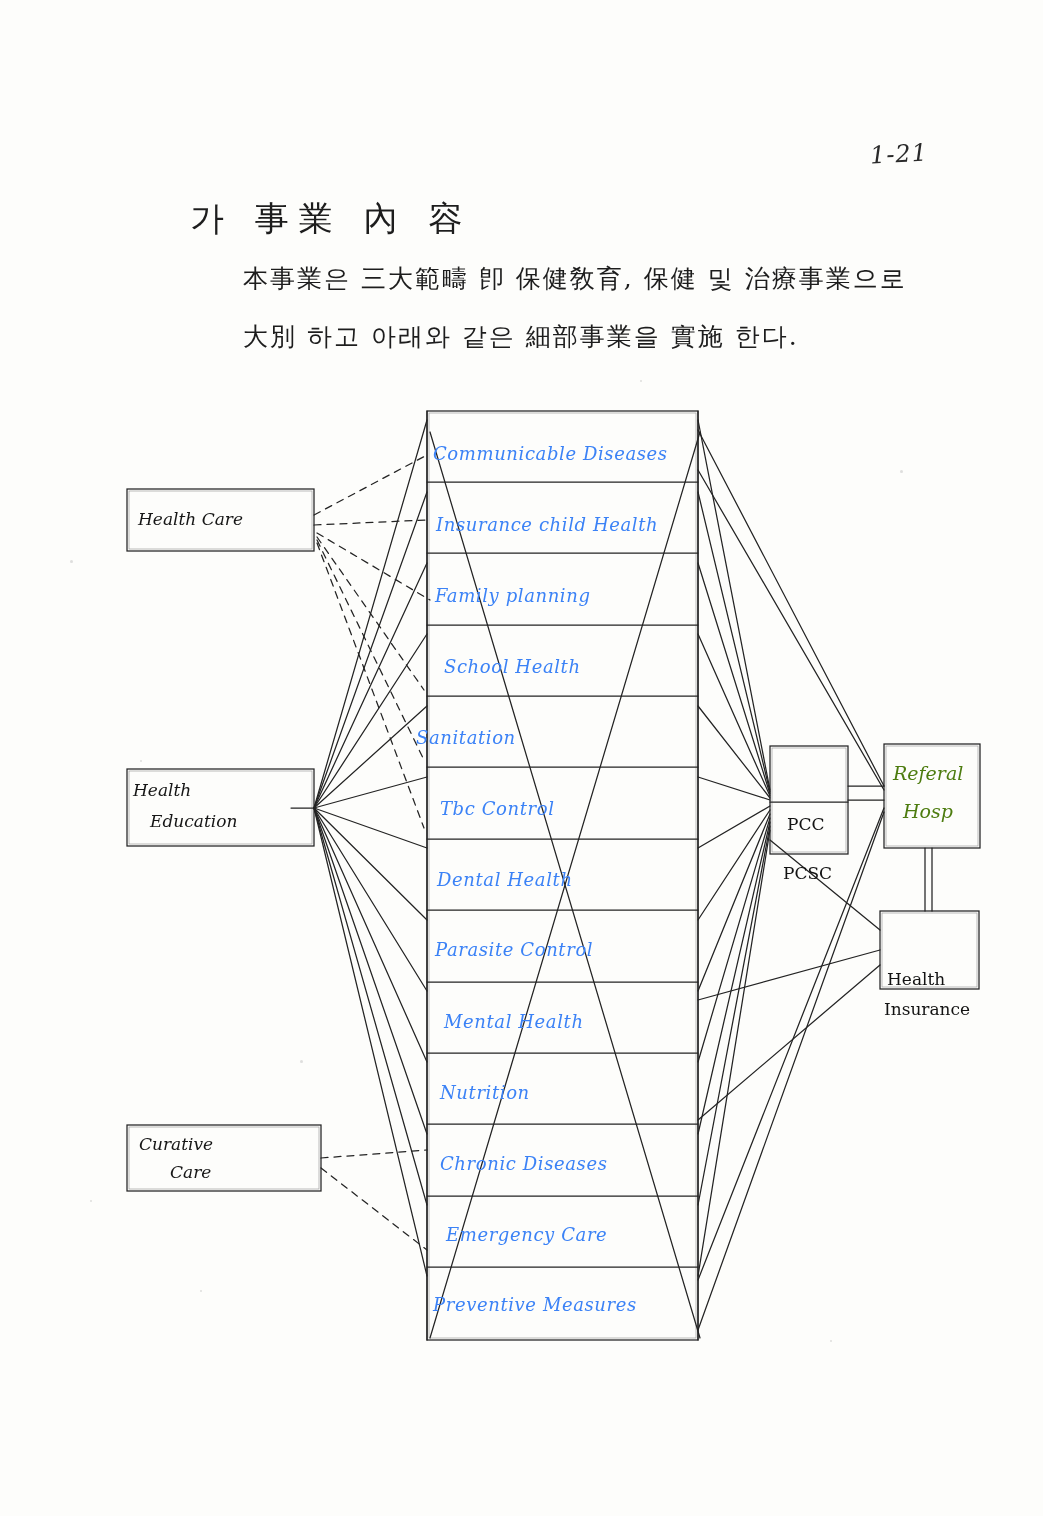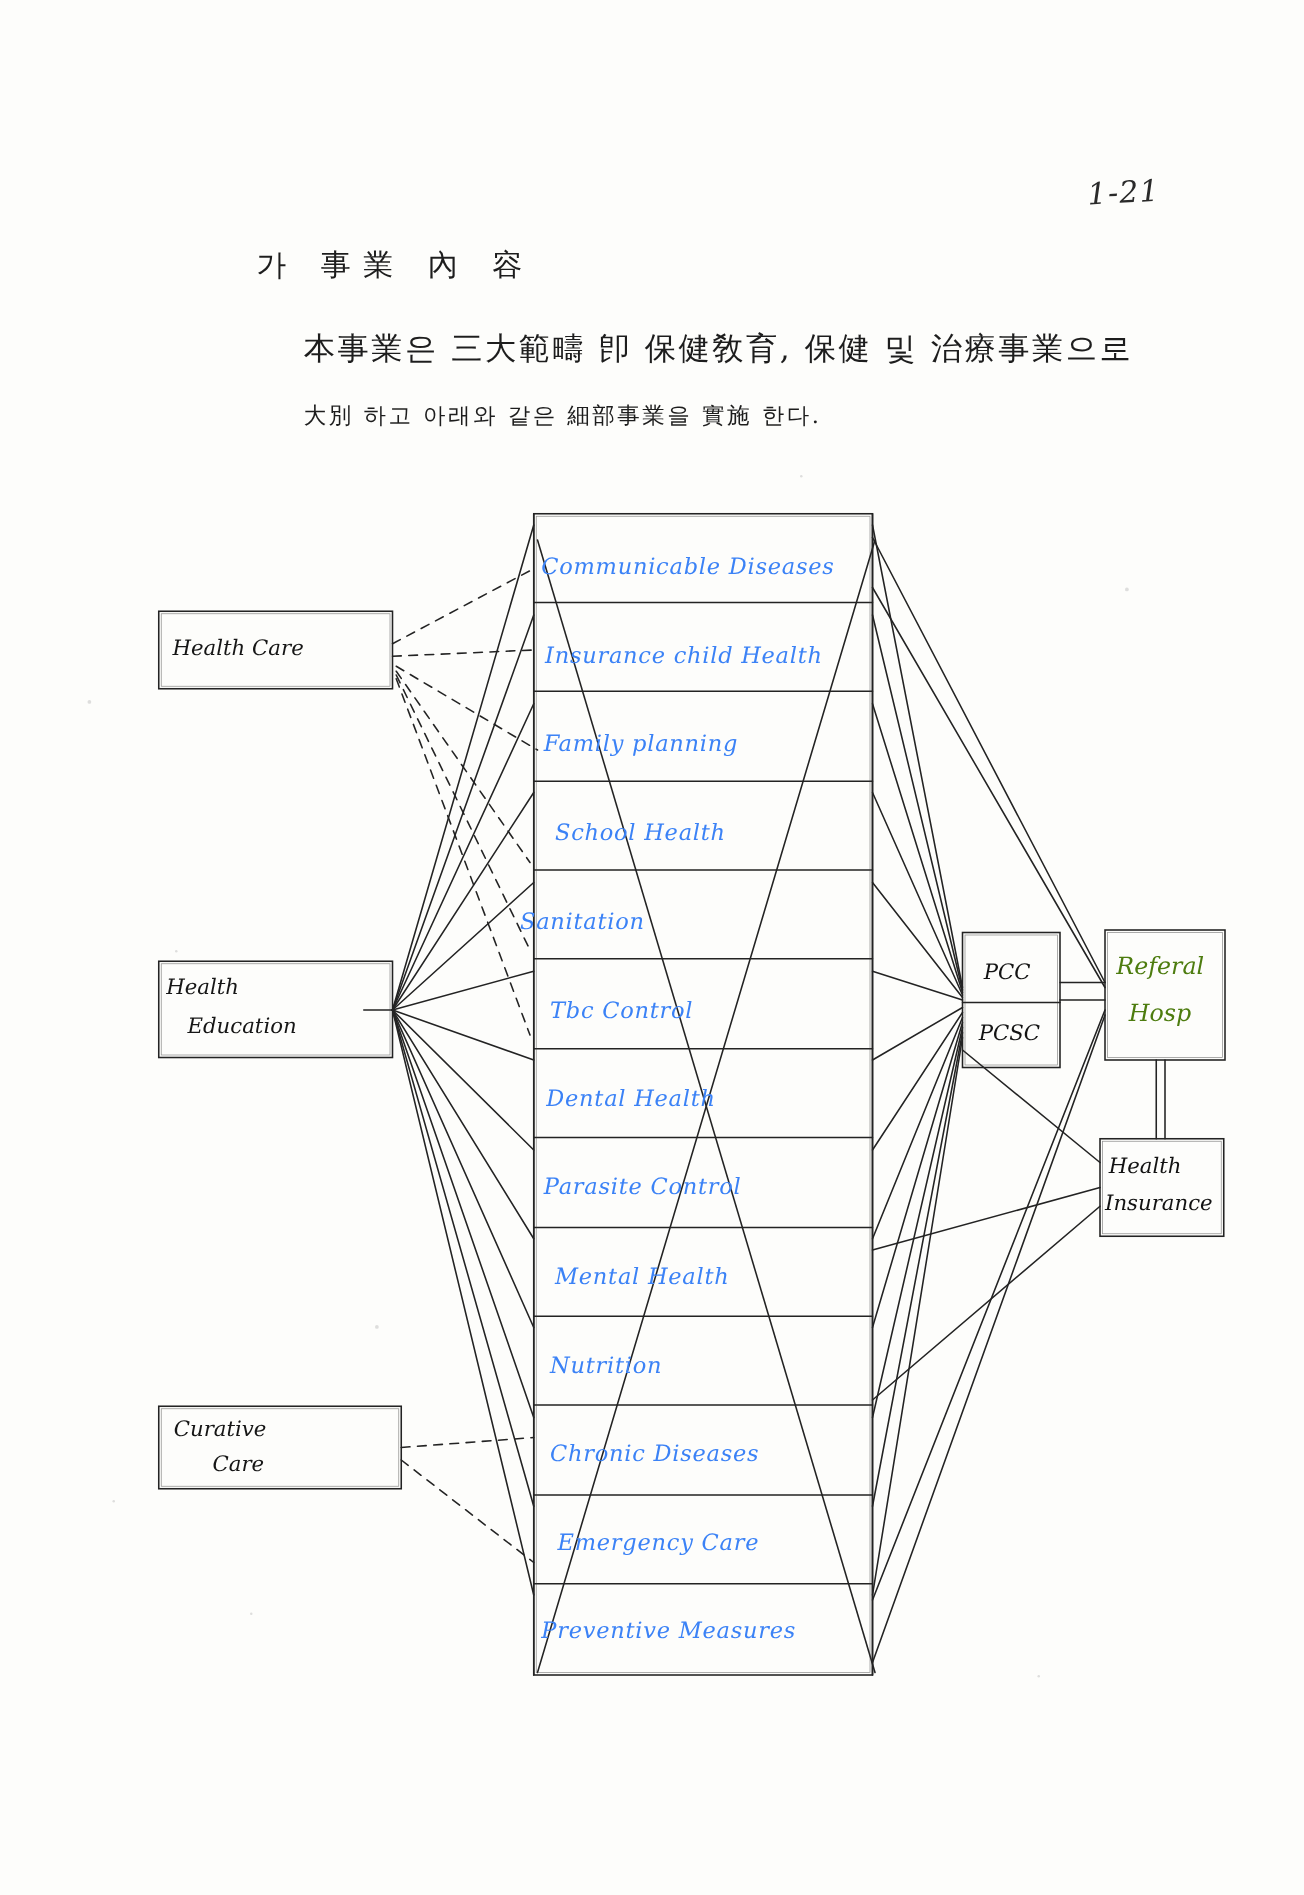--- a/index.html
+++ b/index.html
@@ -35,35 +35,35 @@
     transform: rotate(-3deg);
   }
   .hand-ko {
     position: absolute;
     font-family: "DejaVu Serif", serif;
     font-size: 25px;
     letter-spacing: 3px;
     color: #1d1d1d;
   }
   .heading-line {
-    left: 205px;
+    left: 190px;
     top: 196px;
-    font-size: 24px;
+    font-size: 34px;
     letter-spacing: 10px;
   }
   .body-line-1 {
     left: 243px;
     top: 262px;
     font-size: 25px;
     letter-spacing: 2px;
   }
   .body-line-2 {
     left: 243px;
     top: 320px;
-    font-size: 18px;
+    font-size: 25px;
     letter-spacing: 2px;
   }
   
   #diagram {
     position: absolute;
     left: 0;
     top: 0;
     width: 1043px;
     height: 1516px;
   }
@@ -89,24 +89,24 @@
     position: absolute;
     font-family: "DejaVu Serif", serif;
     font-style: italic;
     font-size: 19px;
     color: #4d7c0f;
     white-space: nowrap;
   }
   .small-label {
     position: absolute;
     font-family: "DejaVu Serif", serif;
-    font-style: italic;
     font-size: 17px;
     color: #131313;
     white-space: nowrap;
+    margin-top: 46px;
   }
 </style>
 </head>
 <body>
 
 <div id="page">
 
   <div class="page-number">1-21</div>
 
   <div class="hand-ko heading-line">가  事業 內 容</div>

